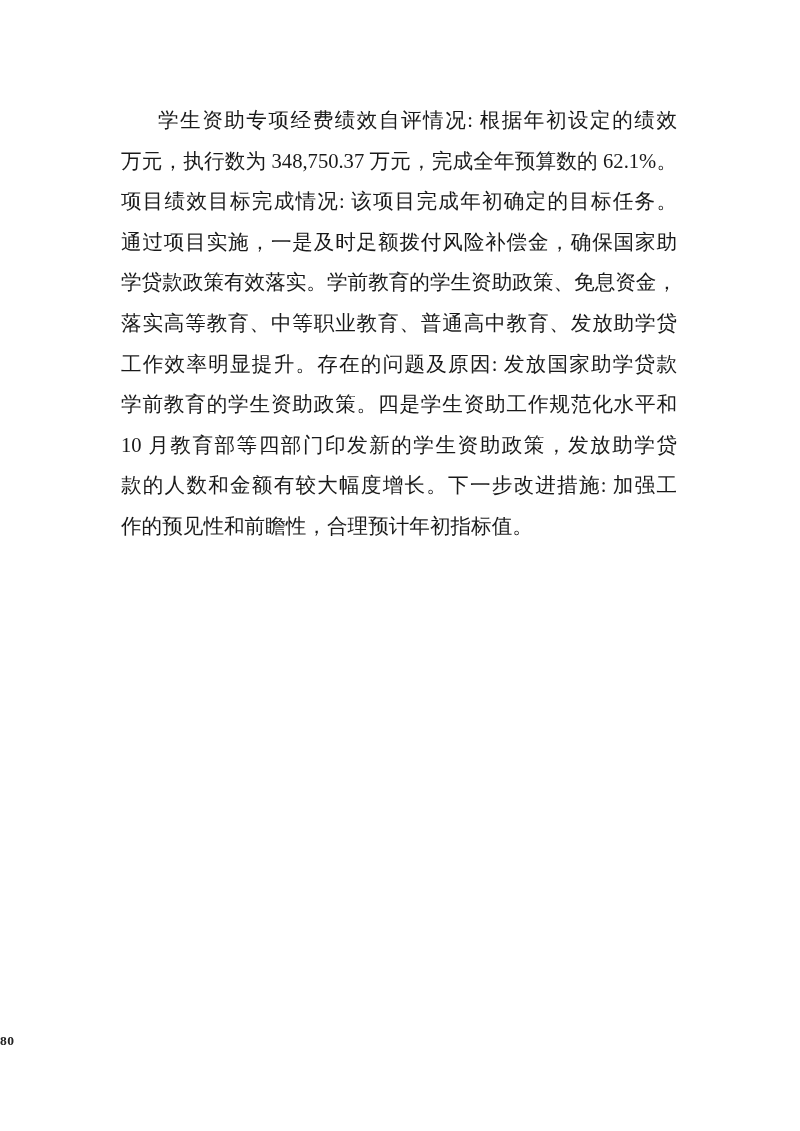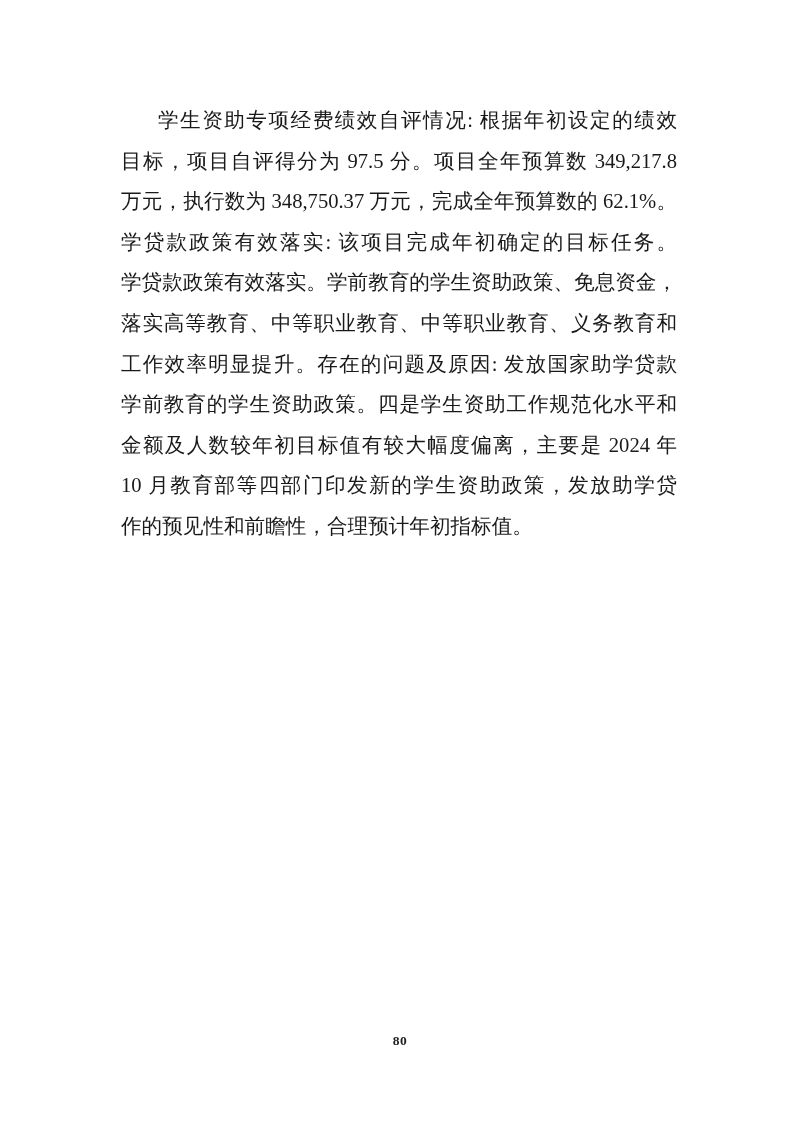--- a/index.html
+++ b/index.html
@@ -35,45 +35,44 @@
   }
   .line.last {
     text-align: left;
     text-align-last: left;
   }
   .footer {
     position: absolute;
     left: 0;
     top: 1031px;
     width: 100%;
-    text-align: center;
   }
   .pagenum {
     font-size: 13.5px;
     font-weight: bold;
     letter-spacing: 0.5px;
     color: #222222;
   }
 </style>
 </head>
 <body>
 
 <div class="page">
 
   <div class="text-block">
     <div class="line first">学生资助专项经费绩效自评情况: 根据年初设定的绩效</div>
-    <div class="line">目标，项目自评得分为 97.5 分。项目全年预算数 349,217.8</div>
     <div class="line">万元，执行数为 348,750.37 万元，完成全年预算数的 62.1%。</div>
-    <div class="line">学贷款政策有效落实: 该项目完成年初确定的目标任务。</div>
+    <div class="line">项目绩效目标完成情况: 该项目完成年初确定的目标任务。</div>
+    <div class="line">通过项目实施，一是及时足额拨付风险补偿金，确保国家助</div>
     <div class="line">学贷款政策有效落实。学前教育的学生资助政策、免息资金，</div>
-    <div class="line">落实高等教育、中等职业教育、中等职业教育、义务教育和</div>
+    <div class="line">落实高等教育、中等职业教育、普通高中教育、发放助学贷</div>
     <div class="line">工作效率明显提升。存在的问题及原因: 发放国家助学贷款</div>
     <div class="line">学前教育的学生资助政策。四是学生资助工作规范化水平和</div>
-    <div class="line">金额及人数较年初目标值有较大幅度偏离，主要是 2024 年</div>
     <div class="line">10 月教育部等四部门印发新的学生资助政策，发放助学贷</div>
+    <div class="line">款的人数和金额有较大幅度增长。下一步改进措施: 加强工</div>
     <div class="line last">作的预见性和前瞻性，合理预计年初指标值。</div>
   </div>
 
   <div class="footer">
     <span class="pagenum">80</span>
   </div>
 
 </div>
 
 </body></html>

